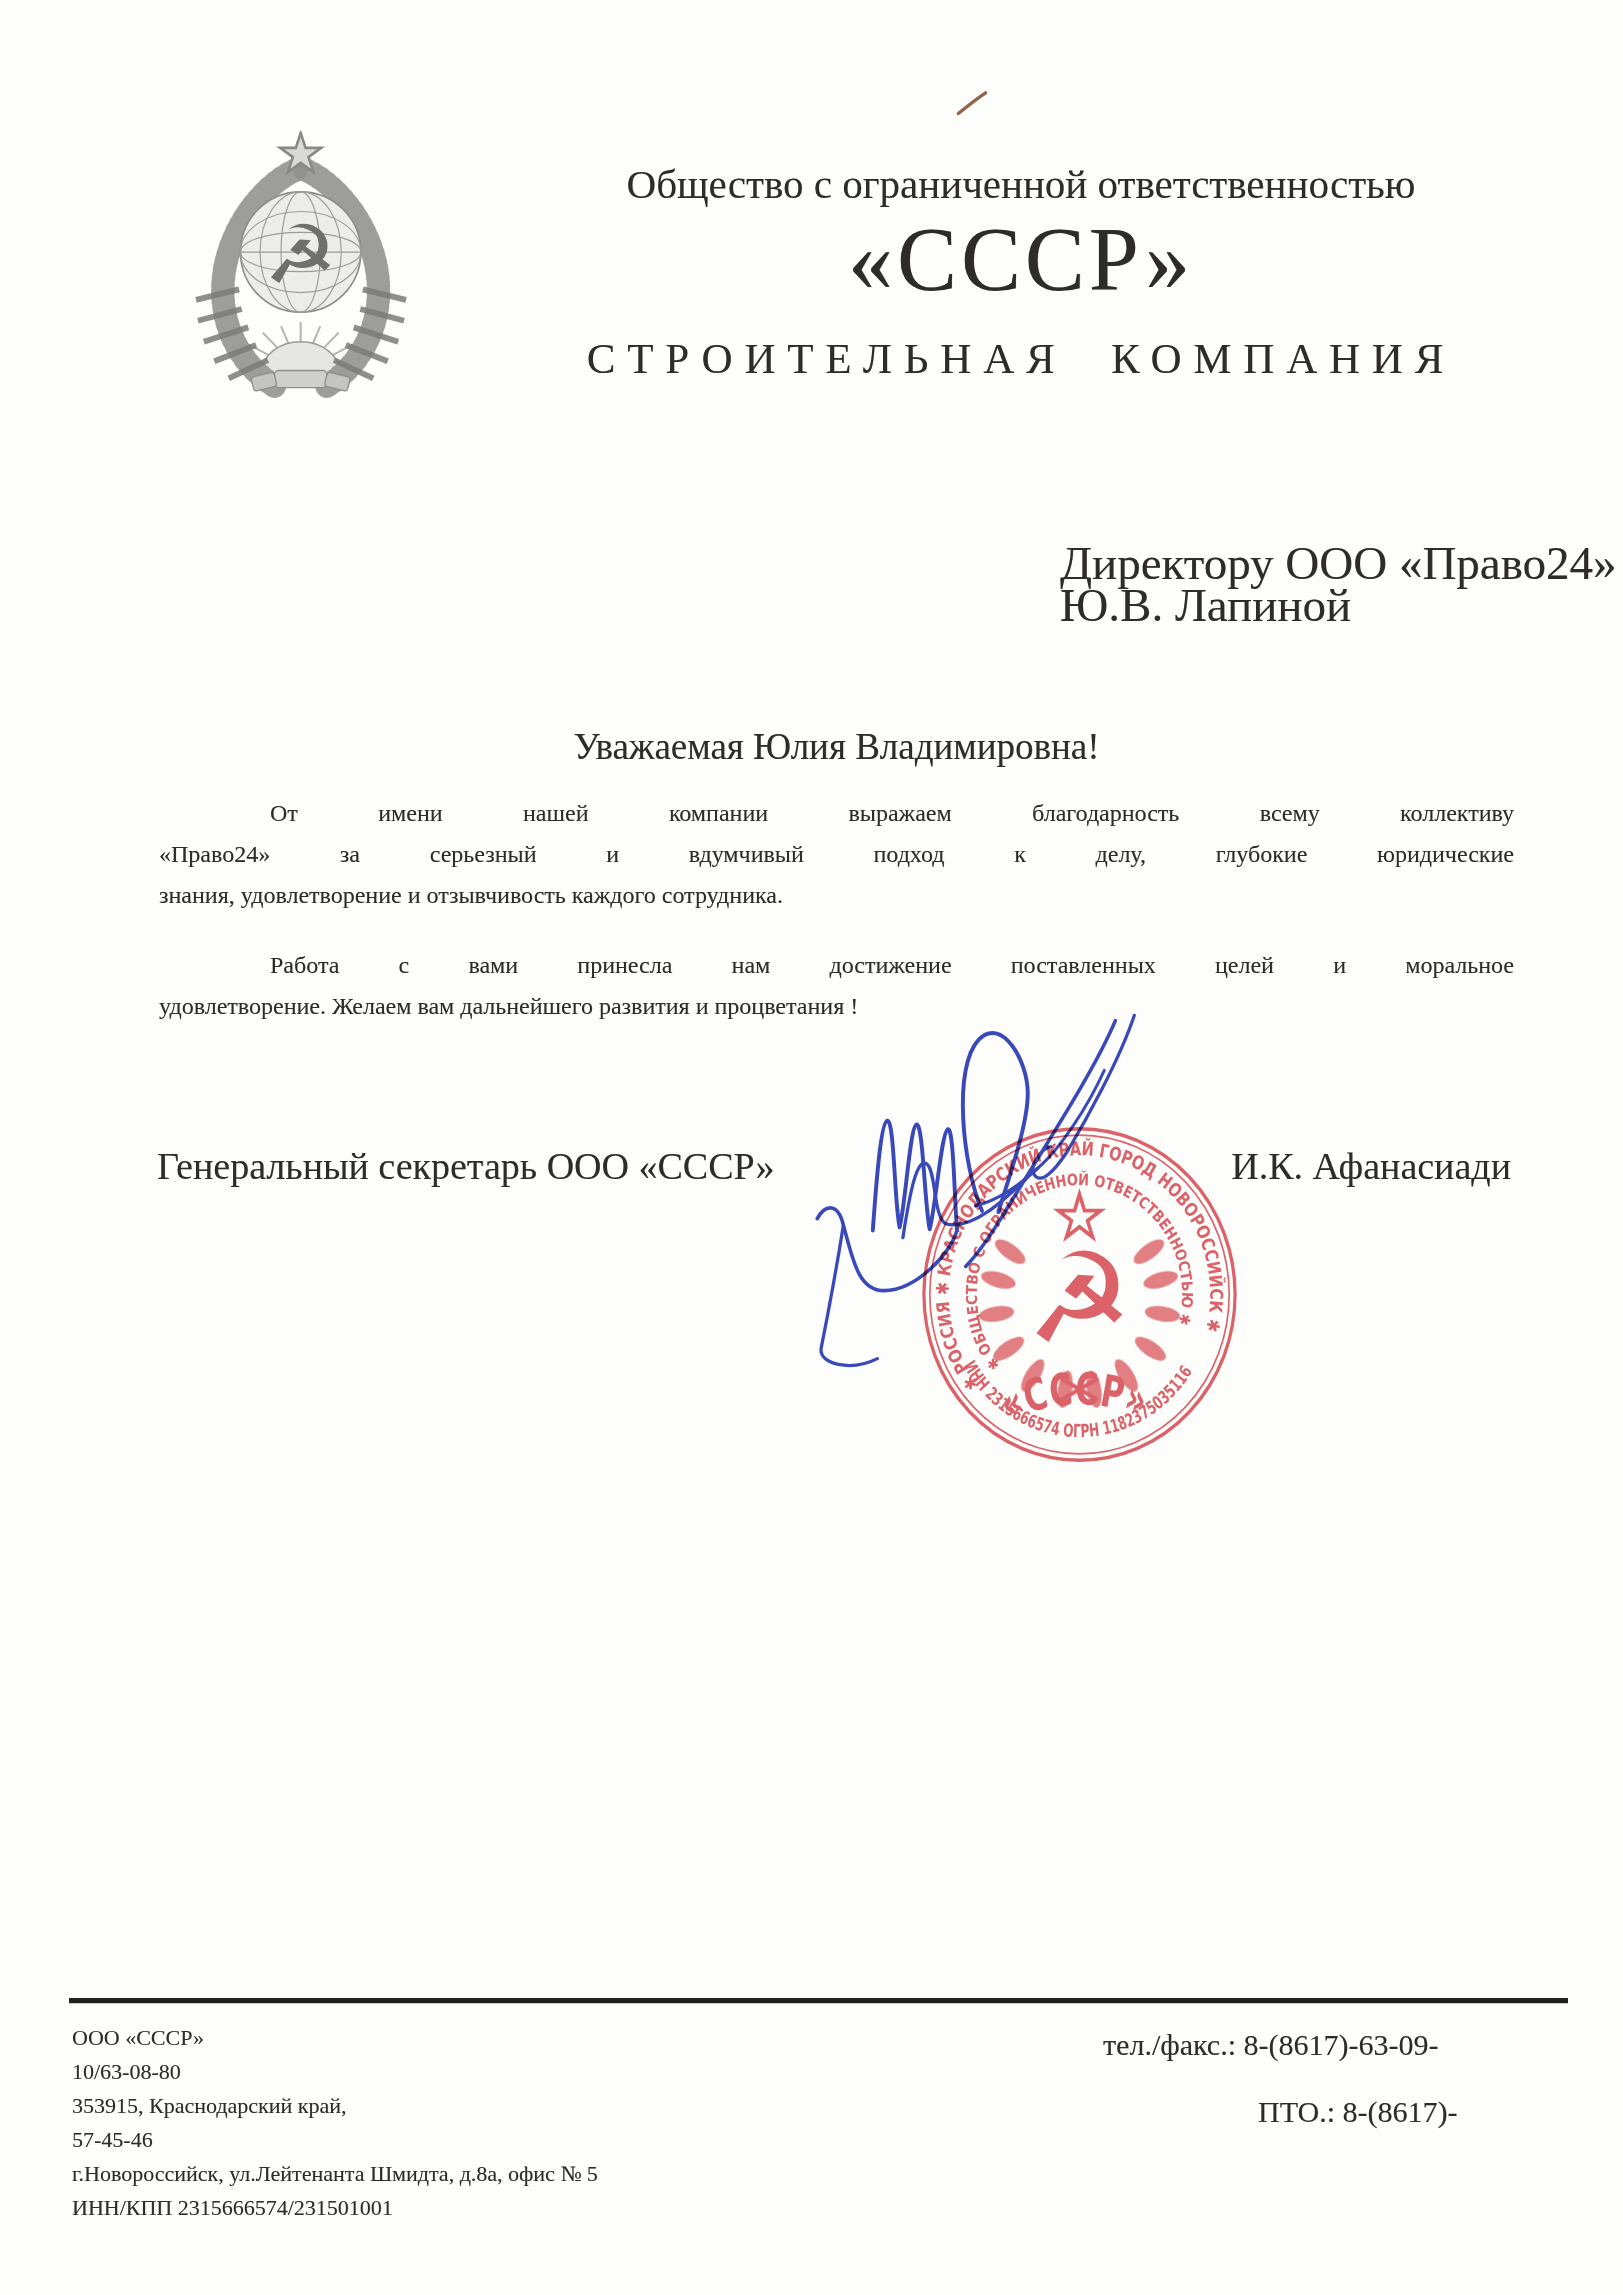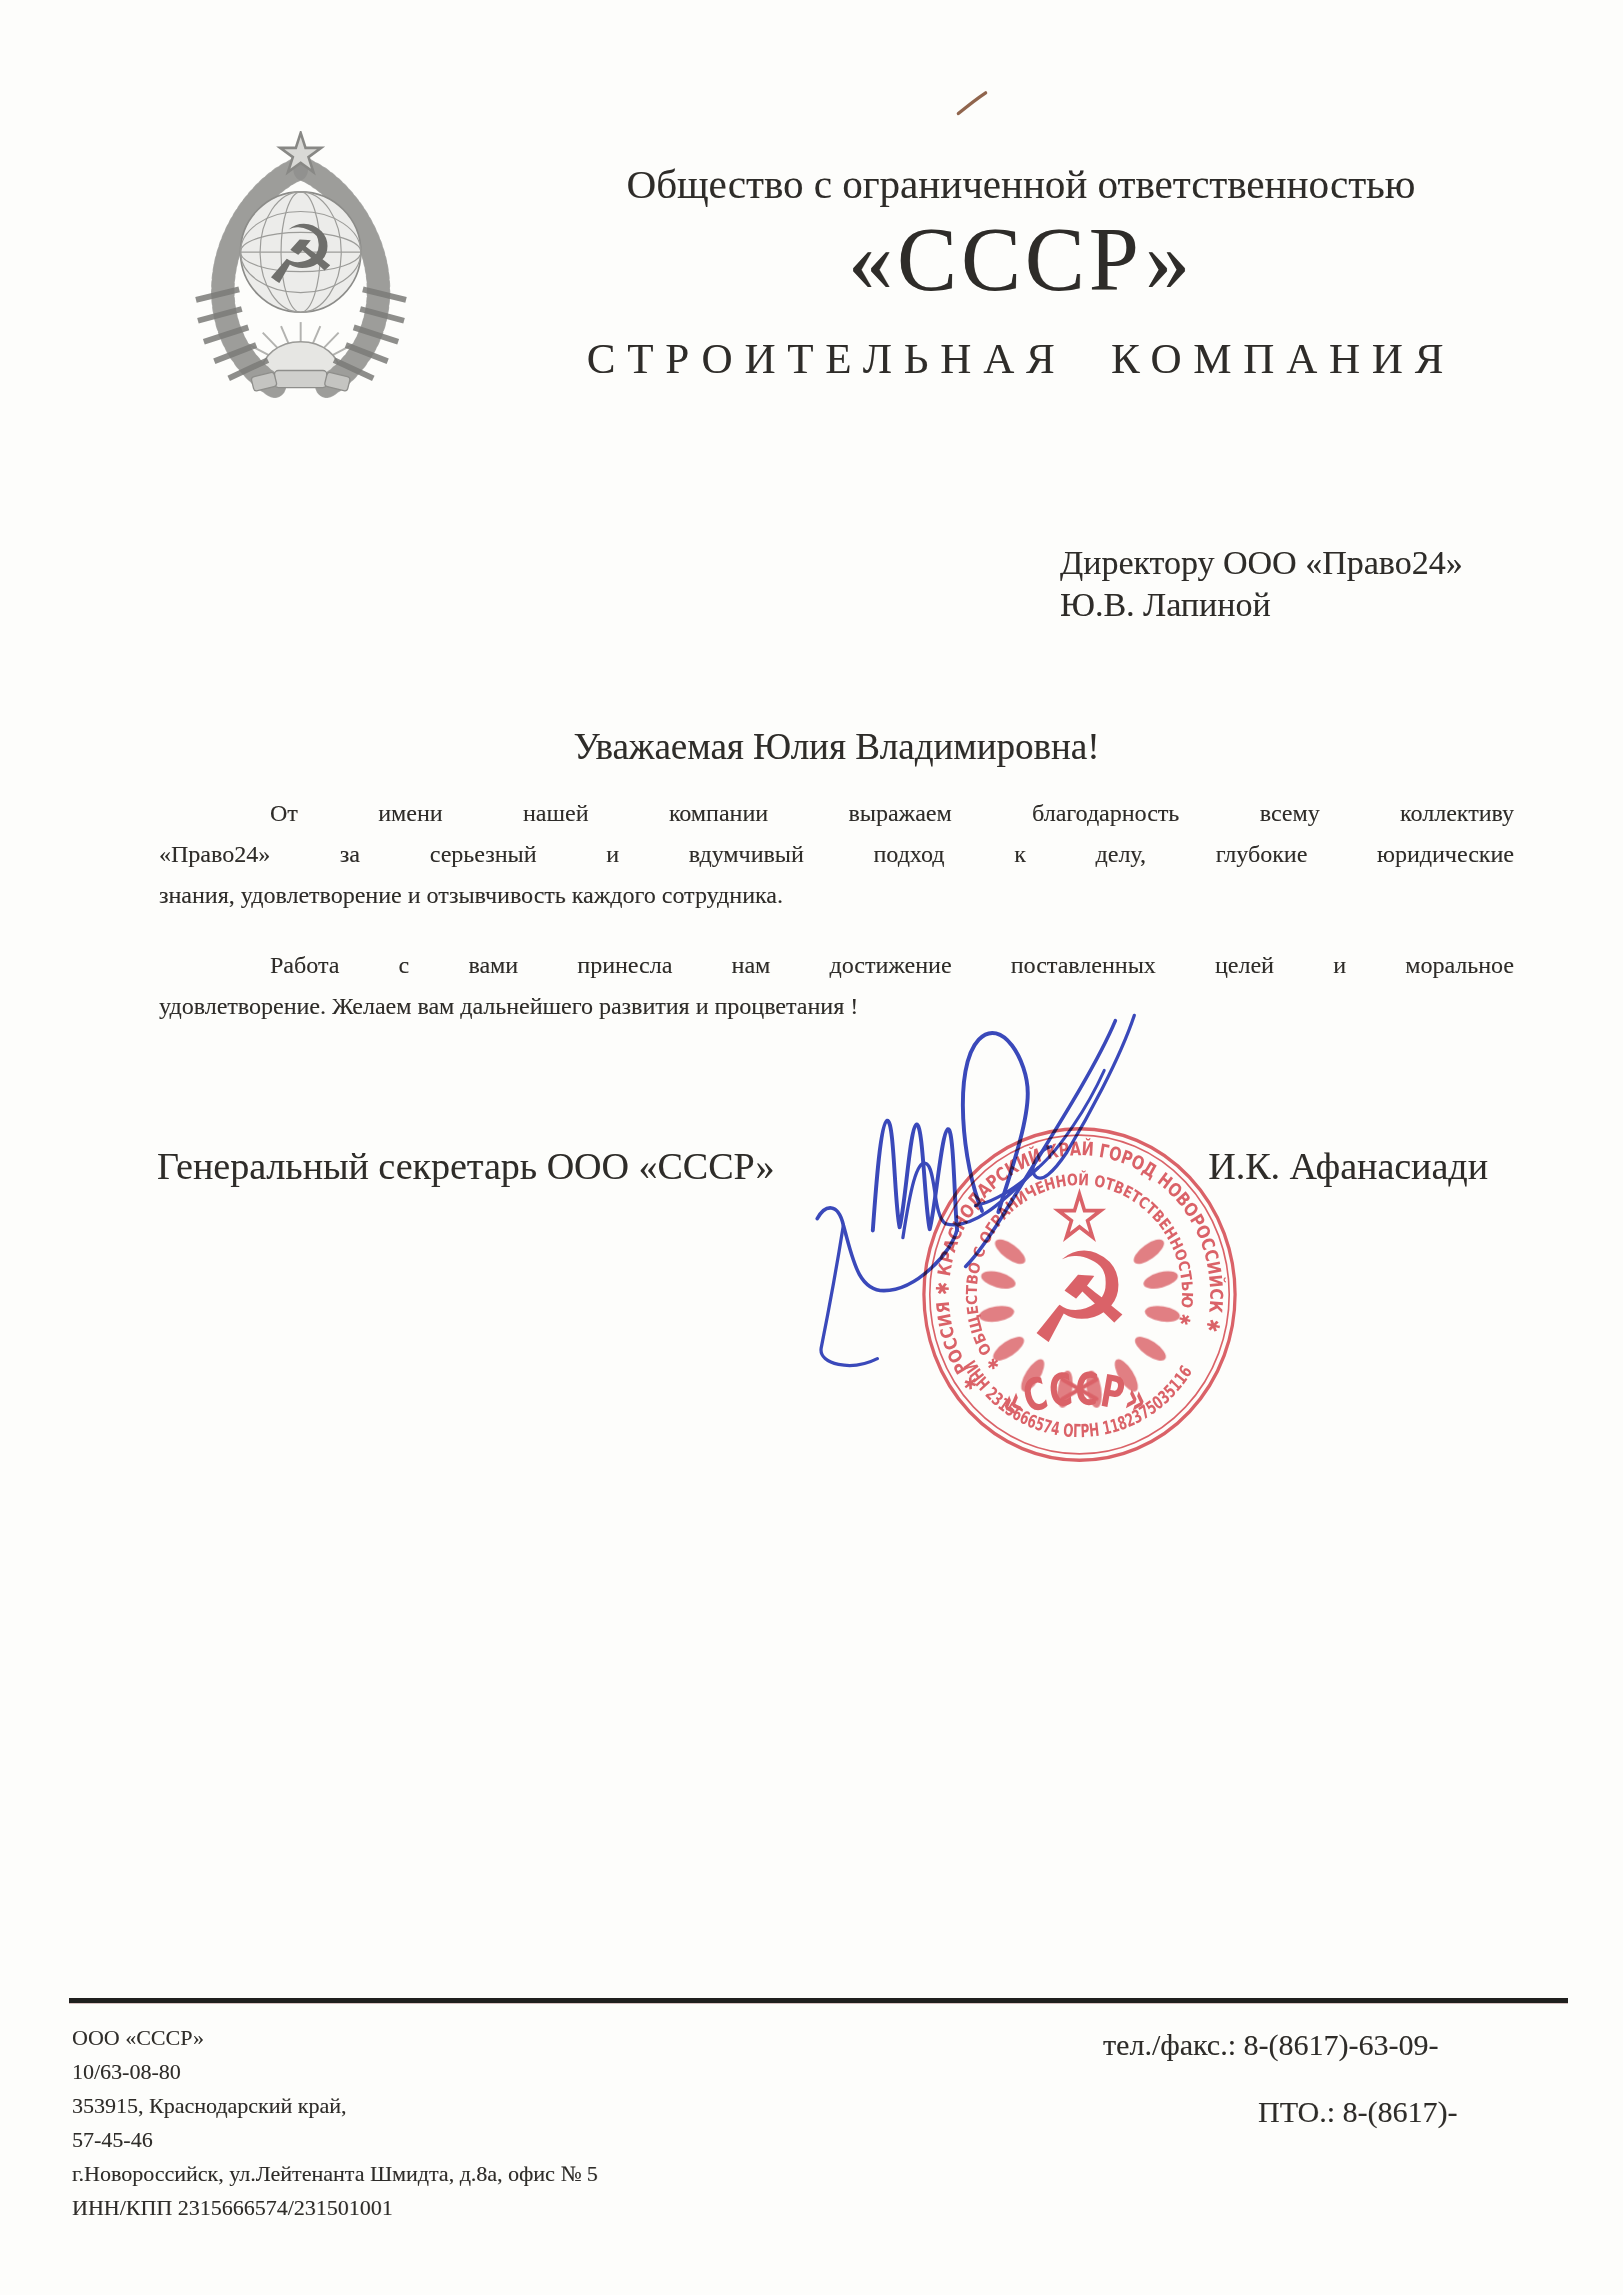--- a/index.html
+++ b/index.html
@@ -12,35 +12,35 @@
   .page *{box-sizing:border-box;}
   .txt{position:absolute;text-shadow:0.3px 0.3px 0.5px rgba(70,62,55,0.35);}
 
   
   .header{position:absolute;left:419px;top:0;width:1204px;text-align:center;}
   .org-type{position:absolute;left:0;top:161px;width:100%;font-size:41px;line-height:46px;}
   .org-name{position:absolute;left:0;top:211px;width:100%;font-size:90px;line-height:98px;letter-spacing:3.9px;}
   .org-subtitle{position:absolute;left:0;top:306px;width:100%;font-size:43px;line-height:50px;letter-spacing:11.8px;word-spacing:22px;margin-top:28px;}
 
   
-  .recipient{position:absolute;left:1060px;top:542px;font-size:34px;line-height:42px;}
+  .recipient{position:absolute;left:1060px;top:542px;font-size:47px;line-height:42px;}
 
   
   .salutation{position:absolute;left:159px;top:725px;width:1355px;text-align:center;font-size:37px;}
   .para{position:absolute;left:159px;width:1355px;font-size:24px;line-height:41px;}
   .para1{top:793px;}
   .para2{top:945px;}
   .pl{white-space:nowrap;}
   .just{white-space:normal;text-align:justify;text-align-last:justify;}
   .indent{padding-left:111px;}
 
   
   .sigrow{position:absolute;left:157px;top:1144px;width:1357px;font-size:38px;}
   .sig-title{position:absolute;left:0;top:0;}
-  .sig-name{position:absolute;right:26px;top:0;}
+  .sig-name{position:absolute;right:3px;top:0;}
 
   
   .stamp-svg{position:absolute;left:903px;top:1108px;width:353px;height:373px;mix-blend-mode:multiply;opacity:.93;}
   .stamp-svg text{font-family:"DejaVu Sans","Liberation Sans",sans-serif;font-weight:bold;fill:#d6454d;}
   .sign-svg{position:absolute;left:812px;top:1008px;width:340px;height:373px;mix-blend-mode:multiply;}
   .penmark-svg{position:absolute;left:949px;top:85px;width:46px;height:39px;}
 
   
   .emblem-svg{position:absolute;left:175px;top:131px;width:252px;height:267px;}
 

